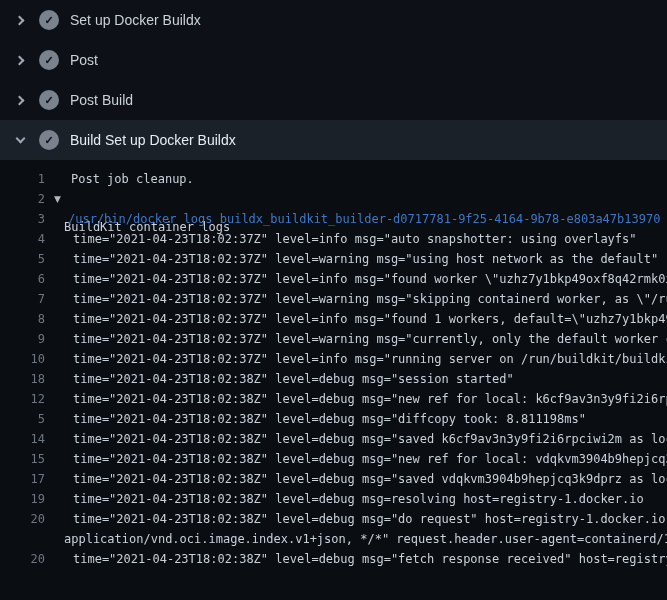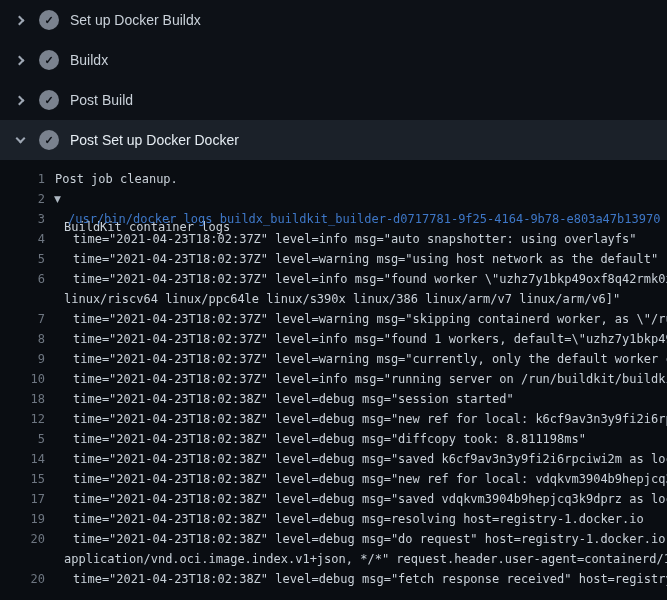--- a/index.html
+++ b/index.html
@@ -33,21 +33,21 @@
     background:#0a0d12; height:440px; overflow:hidden;
     font-family:"DejaVu Sans Mono", monospace; font-size:12px;
     padding-top:9px;
   }
   .log-row { display:flex; height:20px; line-height:20px; white-space:pre; }
   .log-row .num {
     width:45px; text-align:right; color:#6e7681; flex-shrink:0;
     cursor:pointer;
   }
   .log-row .txt { color:#c9d1d9; }
-  .log-row.kind-top  .txt { margin-left:10px; }
+  .log-row.kind-top  .txt { margin-left:26px; }
   .log-row.kind-group .txt { margin-left:0;margin-top:28px; }
   .log-row.kind-cmd  .txt { margin-left:23px; color:#3e77c7; }
   .log-row.kind-log  .txt { margin-left:28px; }
   .log-row.kind-wrap .txt { margin-left:19px; }
   .group-toggle {
     margin-left:9px; width:10px; color:#aeb8c2; font-size:9px;
     display:inline-block; cursor:pointer;
     font-family:"DejaVu Sans", sans-serif;
   }
 </style>
@@ -64,37 +64,37 @@
         </span>
       <span class="check-circle">✓</span>
       <span class="step-label">Set up Docker Buildx</span>
     </div>
 
     <div class="step-row">
       <span class="chev-box">
           <span class="chev right"></span>
         </span>
       <span class="check-circle">✓</span>
-      <span class="step-label">Buildx</span>
+      <span class="step-label">Post</span>
     </div>
 
     <div class="step-row">
       <span class="chev-box">
           <span class="chev right"></span>
         </span>
       <span class="check-circle">✓</span>
       <span class="step-label">Post Build</span>
     </div>
 
     <div class="step-row expanded">
       <span class="chev-box">
           <span class="chev down"></span>
         </span>
       <span class="check-circle">✓</span>
-      <span class="step-label">Post Set up Docker Docker</span>
+      <span class="step-label">Build Set up Docker Buildx</span>
     </div>
 
   </div>
 
   <div class="log" id="log-area">
   <div class="log-row kind-top">
     <span class="num">1</span>
     <span class="txt">Post job cleanup.</span>
   </div>
 
@@ -116,24 +116,20 @@
   <div class="log-row kind-log">
     <span class="num">5</span>
     <span class="txt">time="2021-04-23T18:02:37Z" level=warning msg="using host network as the default"</span>
   </div>
 
   <div class="log-row kind-log">
     <span class="num">6</span>
     <span class="txt">time="2021-04-23T18:02:37Z" level=info msg="found worker \"uzhz7y1bkp49oxf8q42rmk0xjd\", labels=map[</span>
   </div>
 
-  <div class="log-row kind-wrap">
-    <span class="num"></span>
-    <span class="txt">linux/riscv64 linux/ppc64le linux/s390x linux/386 linux/arm/v7 linux/arm/v6]"</span>
-  </div>
 
   <div class="log-row kind-log">
     <span class="num">7</span>
     <span class="txt">time="2021-04-23T18:02:37Z" level=warning msg="skipping containerd worker, as \"/run/containerd" </span>
   </div>
 
   <div class="log-row kind-log">
     <span class="num">8</span>
     <span class="txt">time="2021-04-23T18:02:37Z" level=info msg="found 1 workers, default=\"uzhz7y1bkp49oxf8q42rmk0xjd\""</span>
   </div>

